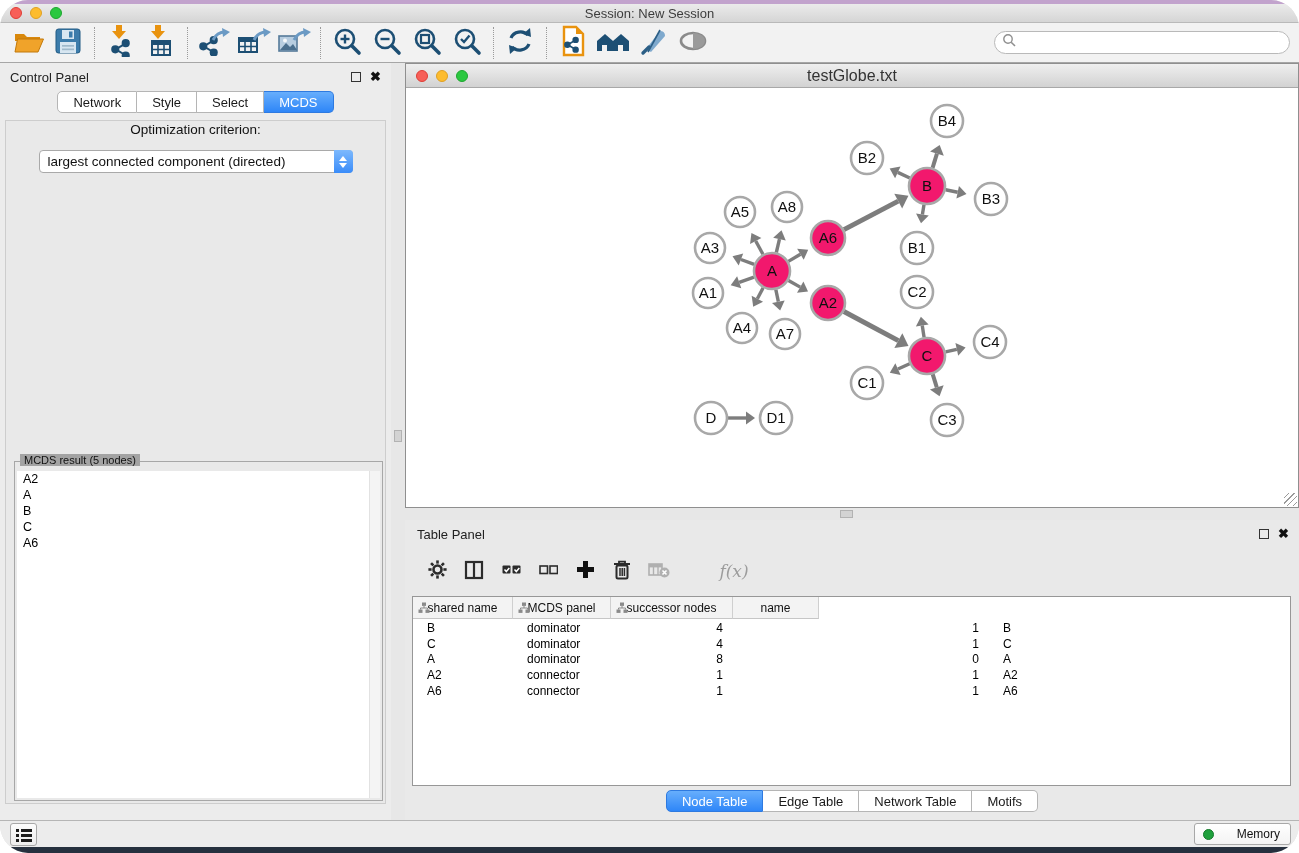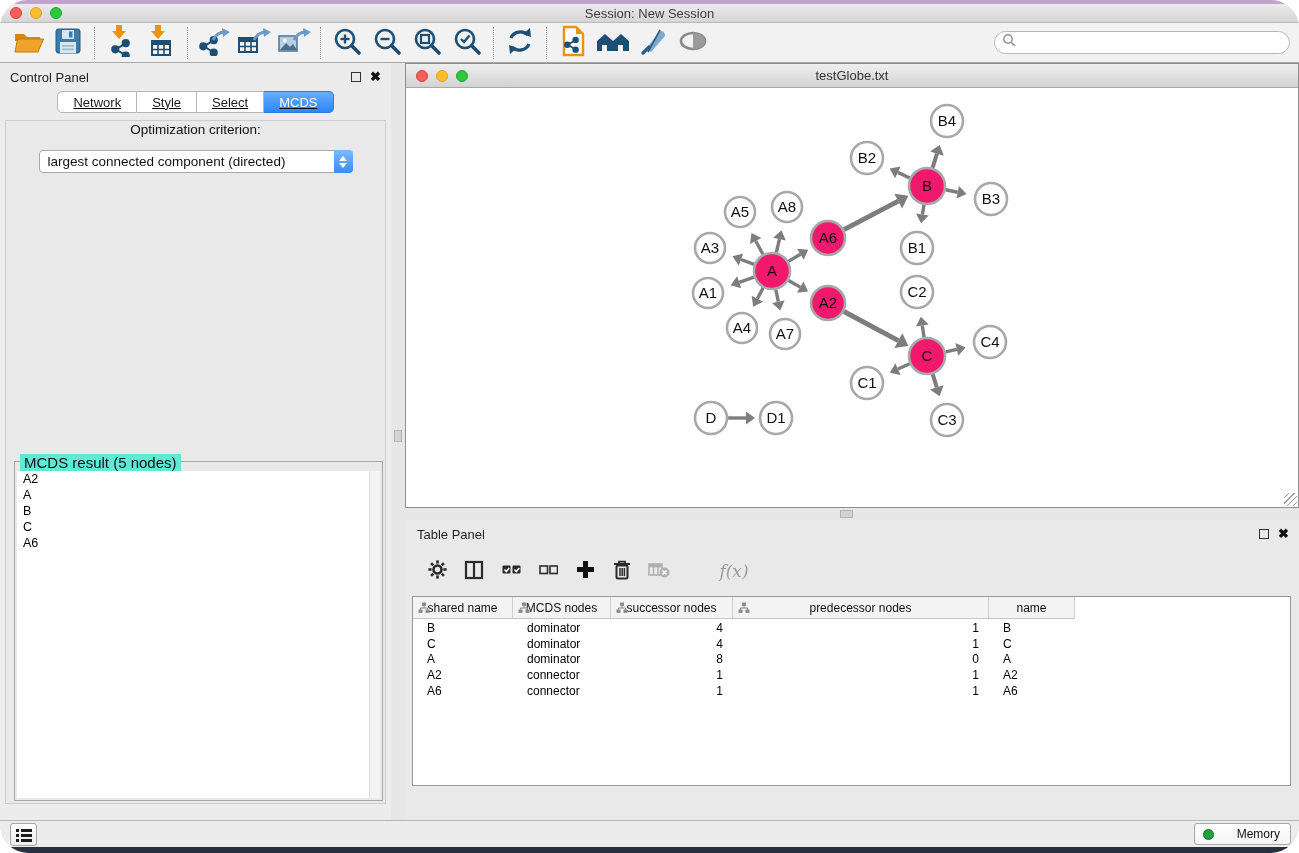--- a/index.html
+++ b/index.html
@@ -29,55 +29,55 @@
   #search-wrap { position:absolute; right:9px; top:8px; width:296px; height:23px; background:#fff;
     border:1px solid #b9b9b9; border-radius:12px; display:flex; align-items:center; padding-left:7px; }
   #search-wrap input { border:none; outline:none; flex:1; font-size:12px; background:transparent; height:18px; }
 
   
   #control-panel { position:absolute; left:0; top:63px; width:391px; height:757px; background:#ececec; }
   .panel-header { height:28px; display:flex; align-items:center; font-size:13px; color:#222; padding-left:10px; }
   .panel-header .ph-btns { margin-left:auto; display:flex; gap:9px; padding-right:10px; }
   .ph-float { width:10px; height:10px; border:1.6px solid #333; display:inline-block; }
   .ph-close { font-size:13px; font-weight:bold; color:#111; line-height:10px; }
-  .seg-tabs { display:flex; justify-content:center;text-decoration:underline; }
+  .seg-tabs { display:flex; justify-content:center; }
   .seg-tab { height:22px; padding:0 15px; background:#fff; border:1px solid #b5b5b5; border-left:none;
     font-size:13px; color:#1a1a1a; display:flex; align-items:center; }
   .seg-tab:first-child { border-left:1px solid #b5b5b5; border-radius:5px 0 0 5px; }
   .seg-tab:last-child { border-radius:0 5px 5px 0; }
   .seg-tab.active { background:linear-gradient(#67aefc,#2e86f8); border-color:#2e7ae0; color:#fff; }
   #cp-body { position:absolute; left:5px; right:5px; top:57px; bottom:16px; background:#e9e9e9;
     border:1px solid #cdcdcd; }
   #opt-label { text-align:center; margin-top:1px; font-size:13.5px; color:#111; }
   #criterion { margin:13px auto 0 auto; width:314px; height:23px; background:#fff; border:1px solid #a9a9a9;
     border-radius:4px; display:flex; align-items:center; font-size:13.5px; color:#111; }
   #criterion .val { flex:1; padding-left:8px; white-space:nowrap; }
   #criterion .stepper { width:19px; height:23px; margin-right:-1px; border-radius:0 4px 4px 0;
     background:linear-gradient(#7db9fd,#3a8cf9); display:flex; flex-direction:column; align-items:center; justify-content:center; gap:2px; }
   .tri-up { width:0; height:0; border-left:4px solid transparent; border-right:4px solid transparent; border-bottom:5px solid #fff; }
   .tri-dn { width:0; height:0; border-left:4px solid transparent; border-right:4px solid transparent; border-top:5px solid #fff; }
   #cp-buttons { display:flex; justify-content:center; gap:15px; margin-top:13px; }
   .mac-btn { height:22px; padding:0 17px; background:linear-gradient(#ffffff,#f2f2f2); border:1px solid #aaa;
     border-radius:4px; font-size:13.5px; color:#111; font-family:"Liberation Sans",sans-serif; }
   #result-box { position:absolute; left:8px; width:369px; top:340px; height:340px; border:1px solid #a7a7a7; }
-  #result-legend { position:absolute; top:-8px; left:5px; background:#5eead4; padding:0 4px; font-size:15px; color:#111; }
+  #result-legend { position:absolute; top:-8px; left:5px; background:#a3a3a3; padding:0 4px; font-size:11px; color:#111; }
   #result-list { position:absolute; left:2px; right:2px; top:9px; bottom:2px; background:#fff; overflow:hidden; }
   #result-list .scroll-track { position:absolute; right:0; top:0; bottom:0; width:11px; background:#f4f4f4; border-left:1px solid #e2e2e2; }
   .result-item { font-size:12.5px; color:#000; padding-left:6px; line-height:16px; }
 
   
   #v-split { position:absolute; left:391px; top:63px; width:14px; height:757px; background:#e7e7e7; }
   #v-split .handle { position:absolute; left:3px; top:367px; width:8px; height:12px; background:#d3d3d3; border:1px solid #b2b2b2; }
 
   
   #net-window { position:absolute; left:405px; top:63px; width:894px; height:445px; background:#fff;
     border:1px solid #8f8f8f; }
   #nw-titlebar { height:24px; background:linear-gradient(#efefef,#d2d2d2); border-bottom:1px solid #a8a8a8;
     display:flex; align-items:center; position:relative; }
-  #nw-titlebar .title { position:absolute; left:0; right:0; text-align:center; font-size:13px; color:#333; }
+  #nw-titlebar .title { position:absolute; left:0; right:0; text-align:center; font-size:16px; color:#333; }
   #nw-canvas { position:absolute; left:0; right:0; top:24px; bottom:0; background:#fff; overflow:hidden; }
   #nw-grip { position:absolute; right:1px; bottom:1px; width:13px; height:13px;
     background:repeating-linear-gradient(135deg, transparent 0 3px, #9a9a9a 3px 4px); }
 
   
   #h-split { position:absolute; left:405px; top:508px; width:894px; height:12px; background:#e7e7e7; }
   #h-split .handle { position:absolute; left:435px; top:2px; width:13px; height:8px; background:#d3d3d3; border:1px solid #b2b2b2; }
 
   
   #table-panel { position:absolute; left:405px; top:520px; width:894px; height:300px; background:#e9e9e9; }
@@ -601,44 +601,33 @@
           </div>
           <div class="th-cell" style="width: 98px;">
             <span>
               <svg class="tree-ico" width="12" height="12" viewBox="0 0 12 12">
                 <rect x="4" y="0.5" width="4" height="3.4" fill="#8a8a8a"></rect>
                 <rect x="0.5" y="7.5" width="4" height="3.4" fill="#8a8a8a"></rect>
                 <rect x="7.5" y="7.5" width="4" height="3.4" fill="#8a8a8a"></rect>
                 <path d="M6 4 v2 M2.5 7.5 V6 h7 v1.5" fill="none" stroke="#8a8a8a" stroke-width="1"></path>
               </svg>
             </span>
-            <span>MCDS nodes</span>
+            <span>MCDS panel</span>
           </div>
           <div class="th-cell" style="width: 122px;">
             <span>
               <svg class="tree-ico" width="12" height="12" viewBox="0 0 12 12">
                 <rect x="4" y="0.5" width="4" height="3.4" fill="#8a8a8a"></rect>
                 <rect x="0.5" y="7.5" width="4" height="3.4" fill="#8a8a8a"></rect>
                 <rect x="7.5" y="7.5" width="4" height="3.4" fill="#8a8a8a"></rect>
                 <path d="M6 4 v2 M2.5 7.5 V6 h7 v1.5" fill="none" stroke="#8a8a8a" stroke-width="1"></path>
               </svg>
             </span>
             <span>successor nodes</span>
           </div>
-          <div class="th-cell" style="width: 256px;">
-            <span>
-              <svg class="tree-ico" width="12" height="12" viewBox="0 0 12 12">
-                <rect x="4" y="0.5" width="4" height="3.4" fill="#8a8a8a"></rect>
-                <rect x="0.5" y="7.5" width="4" height="3.4" fill="#8a8a8a"></rect>
-                <rect x="7.5" y="7.5" width="4" height="3.4" fill="#8a8a8a"></rect>
-                <path d="M6 4 v2 M2.5 7.5 V6 h7 v1.5" fill="none" stroke="#8a8a8a" stroke-width="1"></path>
-              </svg>
-            </span>
-            <span>predecessor nodes</span>
-          </div>
           <div class="th-cell" style="width: 86px;">
             <span>name</span>
           </div>
         </div>
       <div id="tp-rows">
           <div class="t-row">
             <div class="t-cell" style="width: 100px; text-align: left; padding: 0px 0px 0px 14px;">B</div>
             <div class="t-cell" style="width: 98px; text-align: left; padding: 0px 0px 0px 14px;">dominator</div>
             <div class="t-cell" style="width: 122px; text-align: right; padding: 0px 10px 0px 0px;">4</div>
             <div class="t-cell" style="width: 256px; text-align: right; padding: 0px 10px 0px 0px;">1</div>
@@ -667,20 +656,26 @@
           </div>
           <div class="t-row">
             <div class="t-cell" style="width: 100px; text-align: left; padding: 0px 0px 0px 14px;">A6</div>
             <div class="t-cell" style="width: 98px; text-align: left; padding: 0px 0px 0px 14px;">connector</div>
             <div class="t-cell" style="width: 122px; text-align: right; padding: 0px 10px 0px 0px;">1</div>
             <div class="t-cell" style="width: 256px; text-align: right; padding: 0px 10px 0px 0px;">1</div>
             <div class="t-cell" style="width: 86px; text-align: left; padding: 0px 0px 0px 14px;">A6</div>
           </div>
         </div>
     </div>
+    <div id="tp-tabs" class="seg-tabs">
+        <div class="seg-tab active">Node Table</div>
+        <div class="seg-tab">Edge Table</div>
+        <div class="seg-tab">Network Table</div>
+        <div class="seg-tab">Motifs</div>
+      </div>
   </div>
 
   <div id="statusbar">
     <button id="list-btn">
       <svg width="18" height="16" viewBox="0 0 18 16">
         <g fill="#1c1c1c">
           <rect x="1" y="2" width="3" height="3"></rect>
             <rect x="6" y="2" width="11" height="3"></rect>
           <rect x="1" y="7" width="3" height="3"></rect>
             <rect x="6" y="7" width="11" height="3"></rect>

